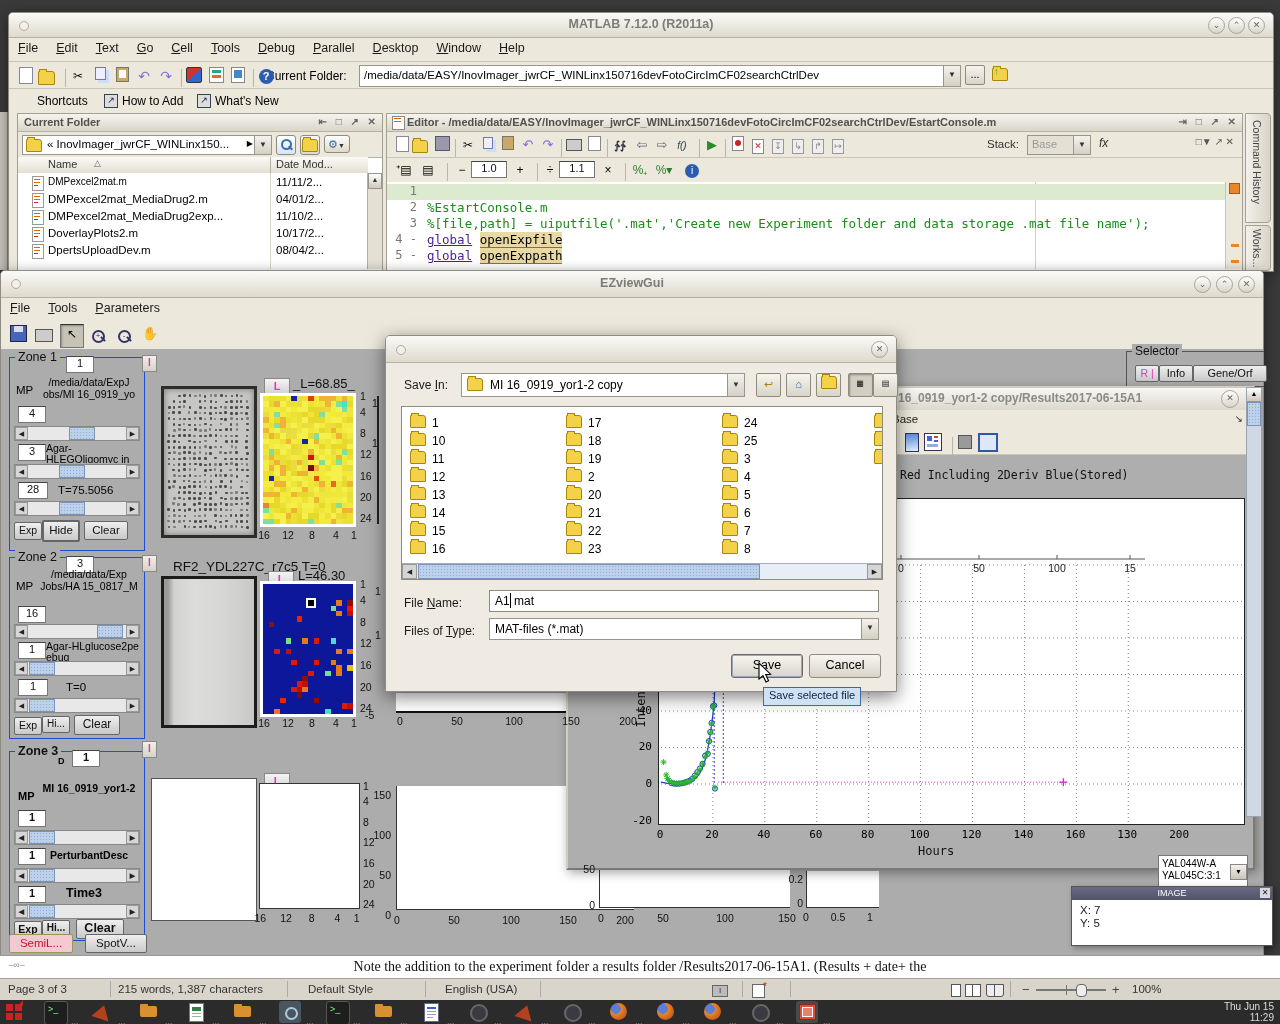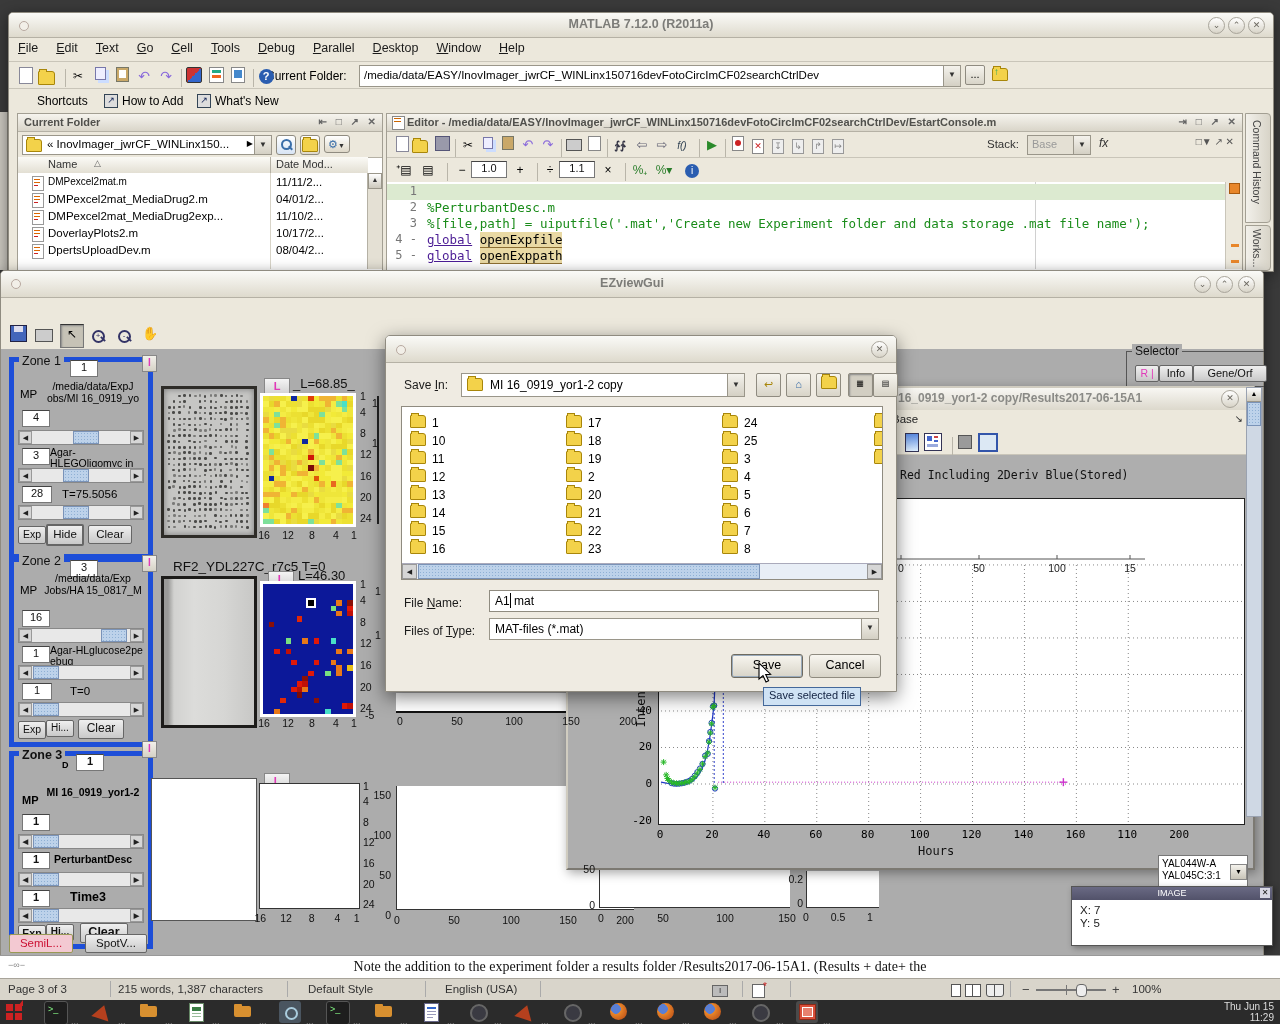--- a/index.html
+++ b/index.html
@@ -25,21 +25,21 @@
   .panel{position:absolute;background:#fff;border:1px solid #a39f93;}
   .phead{position:absolute;left:0;top:0;right:0;height:18px;
     background:linear-gradient(#f6f4ee,#d9d5c9);border-bottom:1px solid #b5b1a5;
     font-size:11px;font-weight:bold;color:#50504c;padding-top:2px;box-sizing:border-box;}
   .phicons{position:absolute;right:3px;top:2px;font-size:10px;color:#666;letter-spacing:3px;}
   .combo{background:#fff;border:1px solid #9a968a;position:absolute;overflow:hidden;}
   .combo .arr{position:absolute;right:0;top:0;bottom:0;width:16px;background:linear-gradient(#f4f2ec,#d4d0c4);
     border-left:1px solid #9a968a;text-align:center;font-size:8px;color:#333;line-height:18px;}
   .mono{font-family:"DejaVu Sans Mono",monospace;}
   .gray-canvas{position:absolute;background:#acacac;}
-  .zone{position:absolute;border:5px solid #1d4ed8;}
+  .zone{position:absolute;border:1px solid #1d4ed8;}
   .zlegend{position:absolute;top:-8px;left:5px;background:#acacac;padding:0 3px;
     font-size:12.5px;color:#111;}
   .nbox{position:absolute;background:#fff;border:1px solid #777;border-top-color:#444;
     font-size:11px;text-align:center;color:#111;}
   .slider{position:absolute;height:13px;background:#e8e8e8;border:1px solid #888;}
   .sl-btn{position:absolute;top:0;bottom:0;width:13px;background:#d6d6d6;border:1px solid #999;
     box-sizing:border-box;font-size:7px;text-align:center;line-height:11px;color:#222;}
   .sl-thumb{position:absolute;top:0;height:11px;width:24px;border:1px solid #7a93b8;
     background:#bdd2ea radial-gradient(#8fb0d4 1px,transparent 1px);background-size:3px 3px;}
   .zbtn{position:absolute;background:linear-gradient(#efefef,#c9c9c9);border:1px solid #666;
@@ -255,21 +255,21 @@
         <span class="tbtn" style="position:absolute;left:242px;top:1px;color:#2a7d2a;">%₊</span>
         <span class="tbtn" style="position:absolute;left:266px;top:1px;color:#2a7d2a;">%▾</span>
         <span class="tbtn" style="position:absolute;left:294px;top:1px;"><span style="display:inline-block;width:14px;height:14px;border-radius:50%;background:#2a5db0;color:#fff;font-size:10px;line-height:14px;">i</span></span>
       </div>
       <div class="abs mono" id="code-area" style="left:0;top:68px;right:16px;bottom:1px;background:#fff;font-size:12.5px;overflow:hidden;">
         <div class="abs" style="left:648px;top:0;bottom:0;width:1px;background:#d0d0d0;"></div>
       <div style="left: 0px; top: 2px; right: 0px; height: 16px; background: rgb(220, 234, 208); position: absolute;"></div>
           <div style="left: 0px; top: 2px; width: 30px; text-align: right; color: rgb(119, 119, 119); font-size: 12px; padding-right: 4px; position: absolute;">1</div>
           <div style="left: 40px; top: 2px; right: 0px; height: 16px; white-space: nowrap; position: absolute;"></div>
           <div style="left: 0px; top: 18px; width: 30px; text-align: right; color: rgb(119, 119, 119); font-size: 12px; padding-right: 4px; position: absolute;">2</div>
-          <div style="left: 40px; top: 18px; right: 0px; height: 16px; white-space: nowrap; position: absolute;"><span class="comment">%PerturbantDesc.m</span></div>
+          <div style="left: 40px; top: 18px; right: 0px; height: 16px; white-space: nowrap; position: absolute;"><span class="comment">%EstartConsole.m</span></div>
           <div style="left: 0px; top: 34px; width: 30px; text-align: right; color: rgb(119, 119, 119); font-size: 12px; padding-right: 4px; position: absolute;">3</div>
           <div style="left: 40px; top: 34px; right: 0px; height: 16px; white-space: nowrap; position: absolute;"><span class="comment">%[file,path] = uiputfile('.mat','Create new Experiment folder and data storage .mat file name');</span></div>
           <div style="left: 0px; top: 50px; width: 30px; text-align: right; color: rgb(119, 119, 119); font-size: 12px; padding-right: 4px; position: absolute;">4 -</div>
           <div style="left: 40px; top: 50px; right: 0px; height: 16px; white-space: nowrap; position: absolute;"><span class="kw">global</span> <span class="hlvar">openExpfile</span></div>
           <div style="left: 0px; top: 66px; width: 30px; text-align: right; color: rgb(119, 119, 119); font-size: 12px; padding-right: 4px; position: absolute;">5 -</div>
           <div style="left: 40px; top: 66px; right: 0px; height: 16px; white-space: nowrap; position: absolute;"><span class="kw">global</span> <span class="hlvar">openExppath</span></div>
         </div>
       <div class="abs" style="right:0;top:68px;width:16px;bottom:1px;background:#ece8dc;border-left:1px solid #c9c5b9;">
         <div style="position:absolute;right:2px;top:1px;width:9px;height:9px;background:#e8862a;border:1px solid #a85a10;"></div>
         <div style="position:absolute;right:3px;top:62px;width:8px;height:3px;background:#e8862a;"></div>
@@ -286,20 +286,21 @@
   </div>
 
   <div class="win" id="ezview-win" style="left:0;top:270px;width:1262px;height:685px;border-radius:5px 5px 0 0;">
     <div class="titlebar" style="height:26px;">
       <div class="wdot"></div>
       <div class="tb-title" style="top:5px;">EZviewGui</div>
       <div class="wbtn" style="right:52px;top:5px;">⌄</div>
       <div class="wbtn" style="right:30px;top:5px;">⌃</div>
       <div class="wbtn" style="right:8px;top:5px;">✕</div>
     </div>
+    <div class="menubar" id="ezview-menubar" style="top:26px;"><span class="menu-item"><u>F</u>ile</span><span class="menu-item"><u>T</u>ools</span><span class="menu-item"><u>P</u>arameters</span></div>
     <div class="abs" style="left:0;top:50px;width:100%;height:28px;border-bottom:1px solid #c9c5b9;">
       <div class="tbtn" style="position:absolute;left:6px;top:2px;"><span style="display:inline-block;width:15px;height:15px;background:#4466bb;border:1px solid #224;position:relative;"><span style="position:absolute;left:3px;top:0;width:9px;height:6px;background:#dde;"></span></span></div>
       <div class="tbtn" style="position:absolute;left:32px;top:2px;"><span style="display:inline-block;width:16px;height:11px;background:#ccc;border:1px solid #555;margin-top:4px;"></span></div>
       <div class="tbtn" style="position:absolute;left:58px;top:1px;width:22px;height:22px;background:#c6c2b6;border:1px solid #777;border-top-color:#333;box-shadow:inset 1px 1px 2px #888;"><span style="font-size:12px;">↖</span></div>
       <div class="tbtn" style="position:absolute;left:86px;top:2px;"><span style="display:inline-block;width:9px;height:9px;border:2px solid #336;border-radius:50%;color:#336;font-size:8px;line-height:8px;">+</span><span style="position:absolute;left:12px;top:13px;width:6px;height:2px;background:#336;transform:rotate(45deg);"></span></div>
       <div class="tbtn" style="position:absolute;left:112px;top:2px;"><span style="display:inline-block;width:9px;height:9px;border:2px solid #336;border-radius:50%;color:#336;font-size:8px;line-height:7px;">-</span><span style="position:absolute;left:12px;top:13px;width:6px;height:2px;background:#336;transform:rotate(45deg);"></span></div>
       <div class="tbtn" style="position:absolute;left:138px;top:2px;font-size:13px;">✋</div>
     </div>
 
     <div class="gray-canvas" id="ez-canvas" style="left:0;top:78px;width:1262px;height:607px;">
@@ -1646,21 +1647,21 @@
         <div class="abs" id="plot-xticks" style="left:0;top:440px;width:100%;height:14px;">
             <div style="left: 80px; top: 0px; width: 24px; text-align: center; font-size: 11px; font-family: &quot;DejaVu Sans Mono&quot;, monospace; position: absolute;">0</div>
             <div style="left: 131.92px; top: 0px; width: 24px; text-align: center; font-size: 11px; font-family: &quot;DejaVu Sans Mono&quot;, monospace; position: absolute;">20</div>
             <div style="left: 183.84px; top: 0px; width: 24px; text-align: center; font-size: 11px; font-family: &quot;DejaVu Sans Mono&quot;, monospace; position: absolute;">40</div>
             <div style="left: 235.76px; top: 0px; width: 24px; text-align: center; font-size: 11px; font-family: &quot;DejaVu Sans Mono&quot;, monospace; position: absolute;">60</div>
             <div style="left: 287.68px; top: 0px; width: 24px; text-align: center; font-size: 11px; font-family: &quot;DejaVu Sans Mono&quot;, monospace; position: absolute;">80</div>
             <div style="left: 339.6px; top: 0px; width: 24px; text-align: center; font-size: 11px; font-family: &quot;DejaVu Sans Mono&quot;, monospace; position: absolute;">100</div>
             <div style="left: 391.52px; top: 0px; width: 24px; text-align: center; font-size: 11px; font-family: &quot;DejaVu Sans Mono&quot;, monospace; position: absolute;">120</div>
             <div style="left: 443.44px; top: 0px; width: 24px; text-align: center; font-size: 11px; font-family: &quot;DejaVu Sans Mono&quot;, monospace; position: absolute;">140</div>
             <div style="left: 495.36px; top: 0px; width: 24px; text-align: center; font-size: 11px; font-family: &quot;DejaVu Sans Mono&quot;, monospace; position: absolute;">160</div>
-            <div style="left: 547.28px; top: 0px; width: 24px; text-align: center; font-size: 11px; font-family: &quot;DejaVu Sans Mono&quot;, monospace; position: absolute;">110</div>
+            <div style="left: 547.28px; top: 0px; width: 24px; text-align: center; font-size: 11px; font-family: &quot;DejaVu Sans Mono&quot;, monospace; position: absolute;">130</div>
             <div style="left: 599.2px; top: 0px; width: 24px; text-align: center; font-size: 11px; font-family: &quot;DejaVu Sans Mono&quot;, monospace; position: absolute;">200</div>
           </div>
         <span class="abs" style="left:350px;top:456px;font-size:12px;color:#111;font-family:'DejaVu Sans Mono',monospace;">Hours</span>
         <div class="abs" id="plot-yticks" style="left:0;top:0;width:88px;height:480px;">
             <div style="left: 58px; top: 315.98px; width: 26px; text-align: right; font-size: 11px; font-family: &quot;DejaVu Sans Mono&quot;, monospace; position: absolute;">40</div>
             <div style="left: 58px; top: 352.49px; width: 26px; text-align: right; font-size: 11px; font-family: &quot;DejaVu Sans Mono&quot;, monospace; position: absolute;">20</div>
             <div style="left: 58px; top: 389px; width: 26px; text-align: right; font-size: 11px; font-family: &quot;DejaVu Sans Mono&quot;, monospace; position: absolute;">0</div>
             <div style="left: 58px; top: 425.51px; width: 26px; text-align: right; font-size: 11px; font-family: &quot;DejaVu Sans Mono&quot;, monospace; position: absolute;">-20</div>
           </div>
         <span class="abs" style="left:28px;top:300px;font-size:12px;color:#111;font-family:'DejaVu Sans Mono',monospace;transform:rotate(-90deg);transform-origin:center;width:90px;text-align:center;">Intensity</span>

